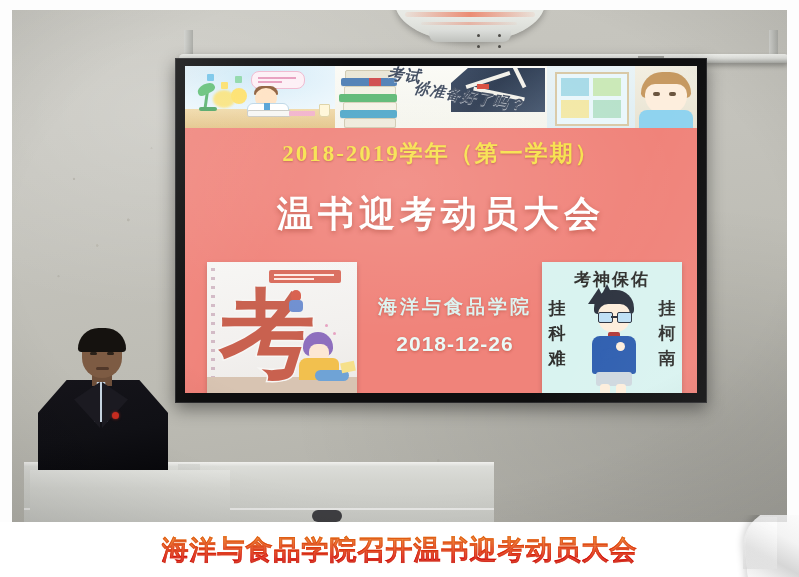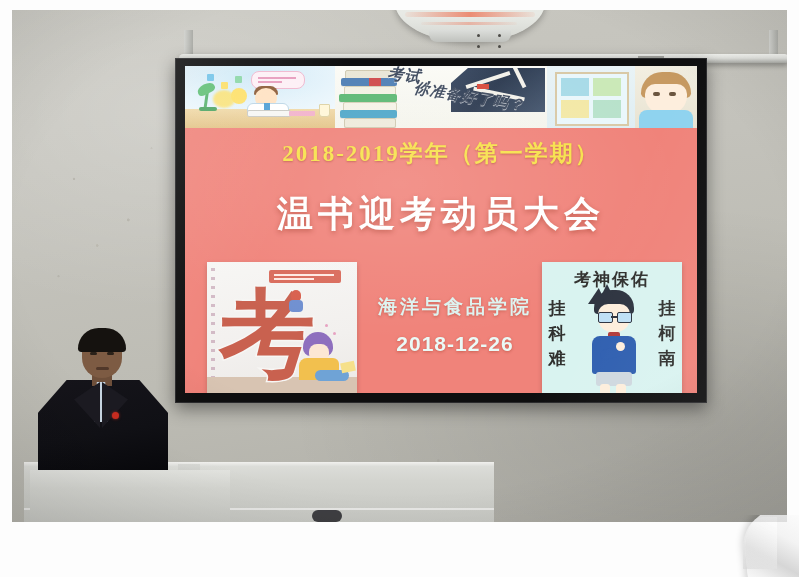--- a/index.html
+++ b/index.html
@@ -530,18 +530,21 @@
       <span class="sp-lapel-r"></span>
       <span class="sp-badge"></span>
       <span class="podium-post"></span>
       <span class="podium-top"></span>
       <span class="podium"></span>
     </div>
 
     <div class="photo-grade"></div>
   </div>
 
+  <div class="caption">
+    <span class="caption-text">海洋与食品学院召开温书迎考动员大会</span>
+  </div>
 
   <div class="page-curl">
     <span class="c1"></span>
       <span class="c2"></span>
   </div>
 </div>
 
 </body></html>

